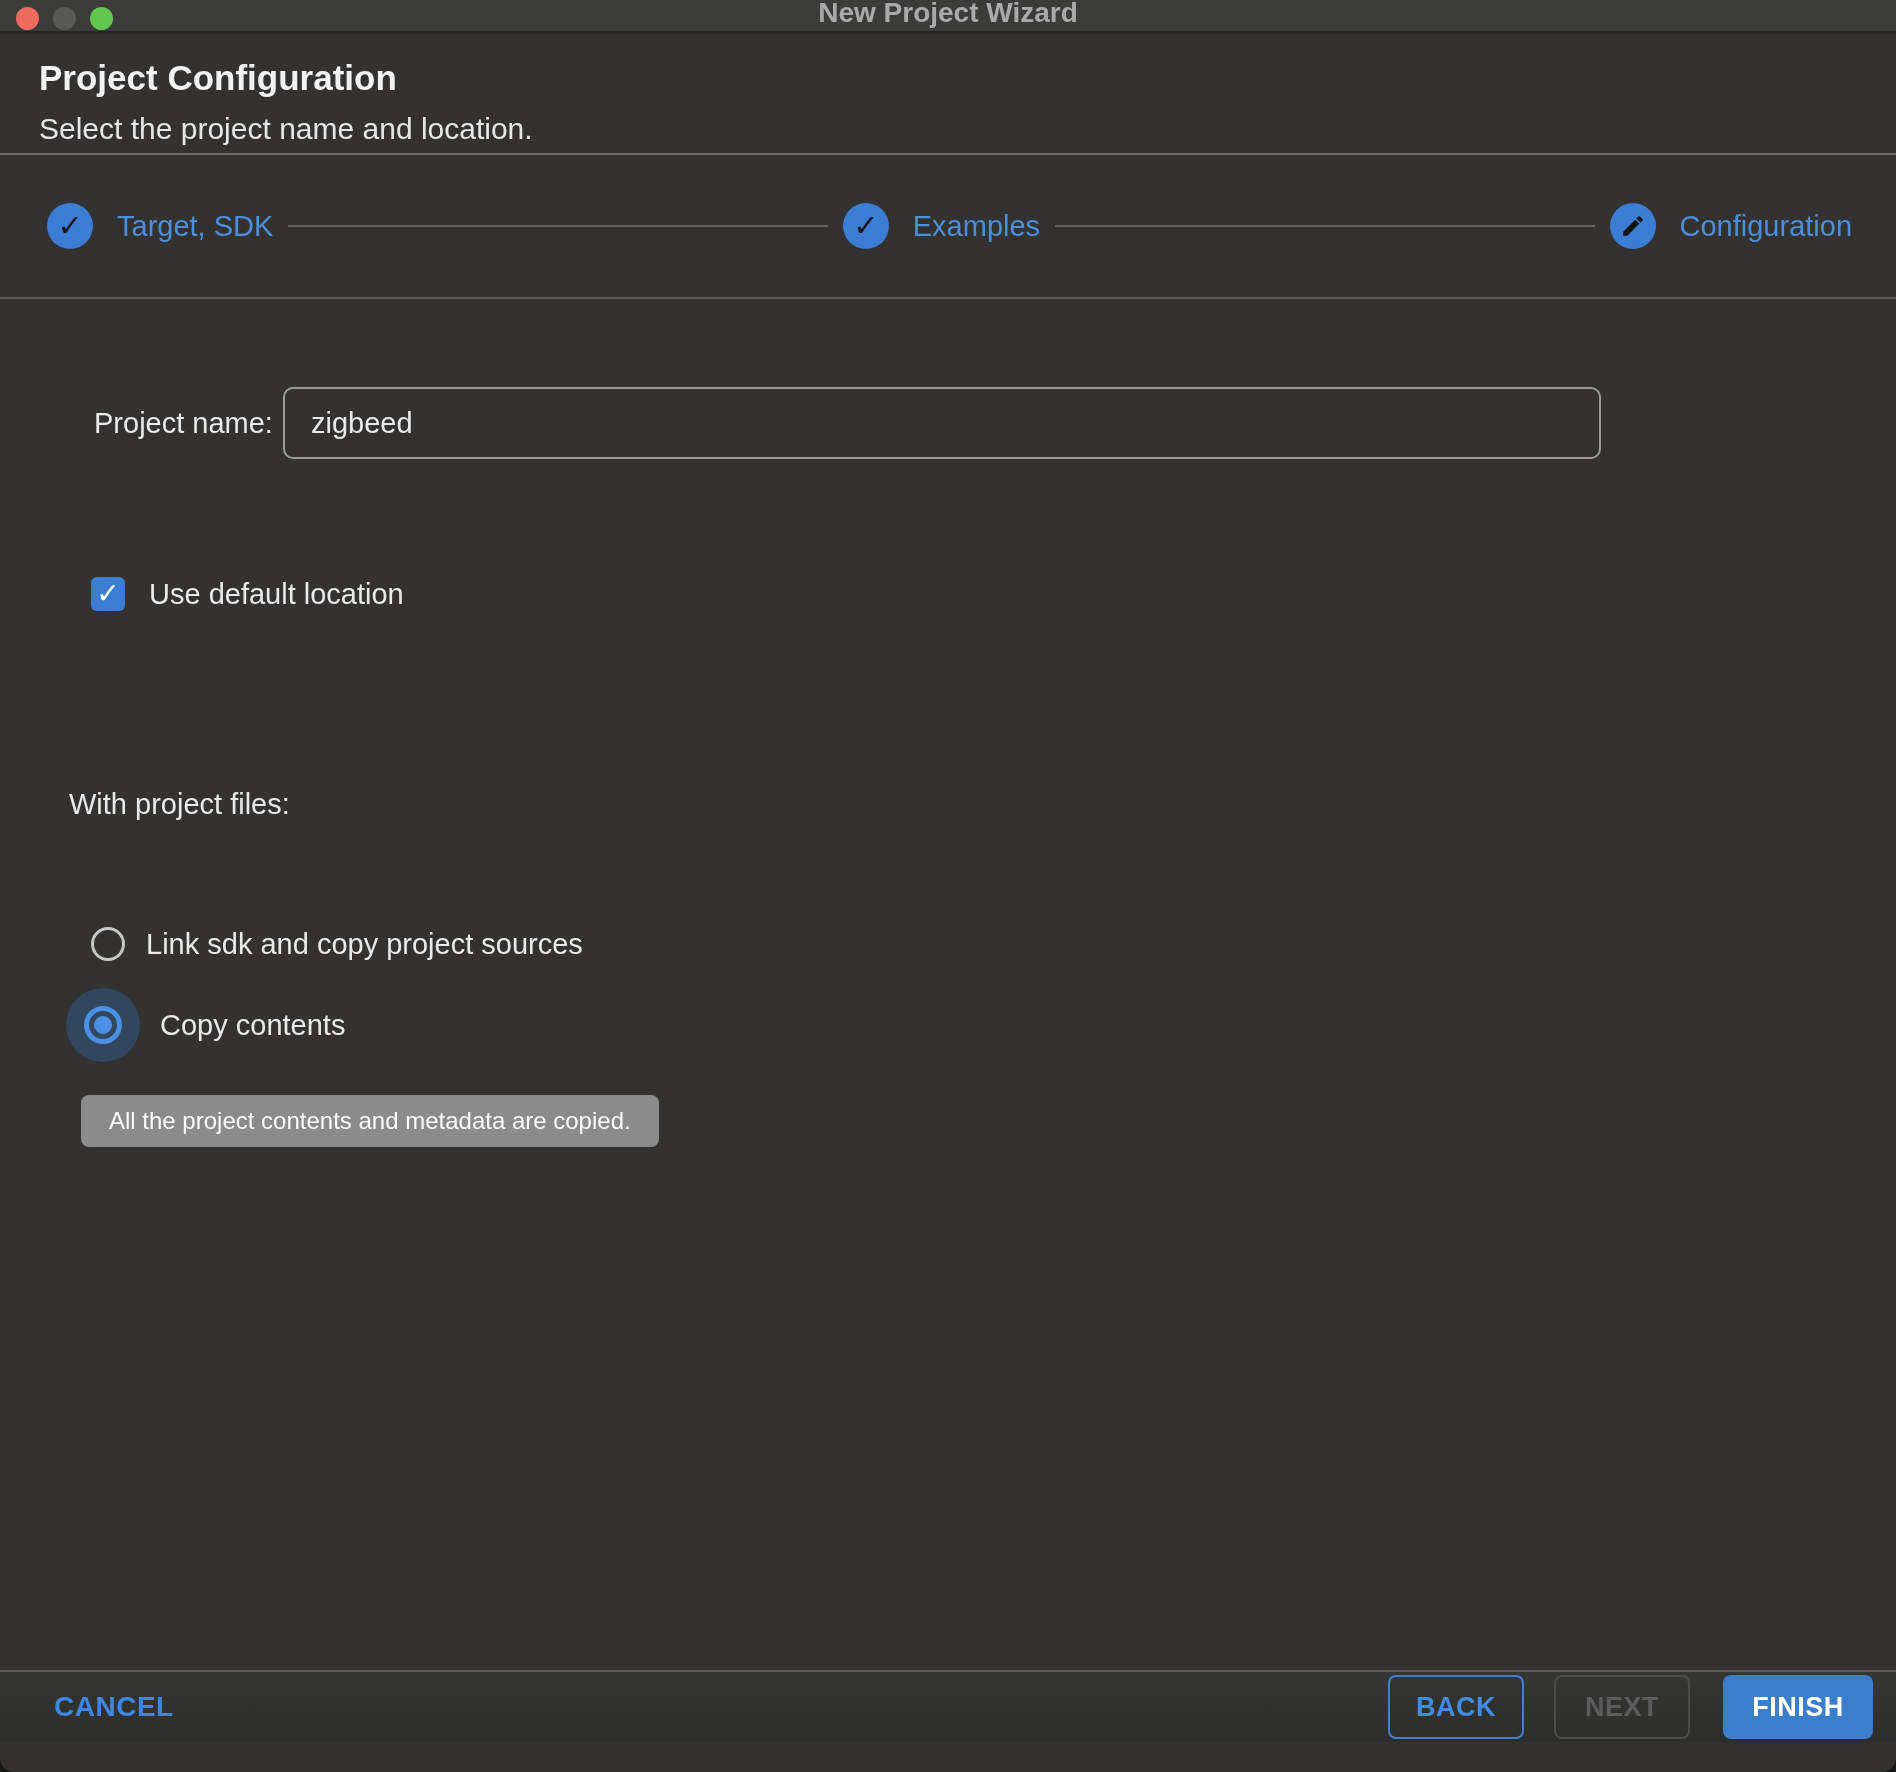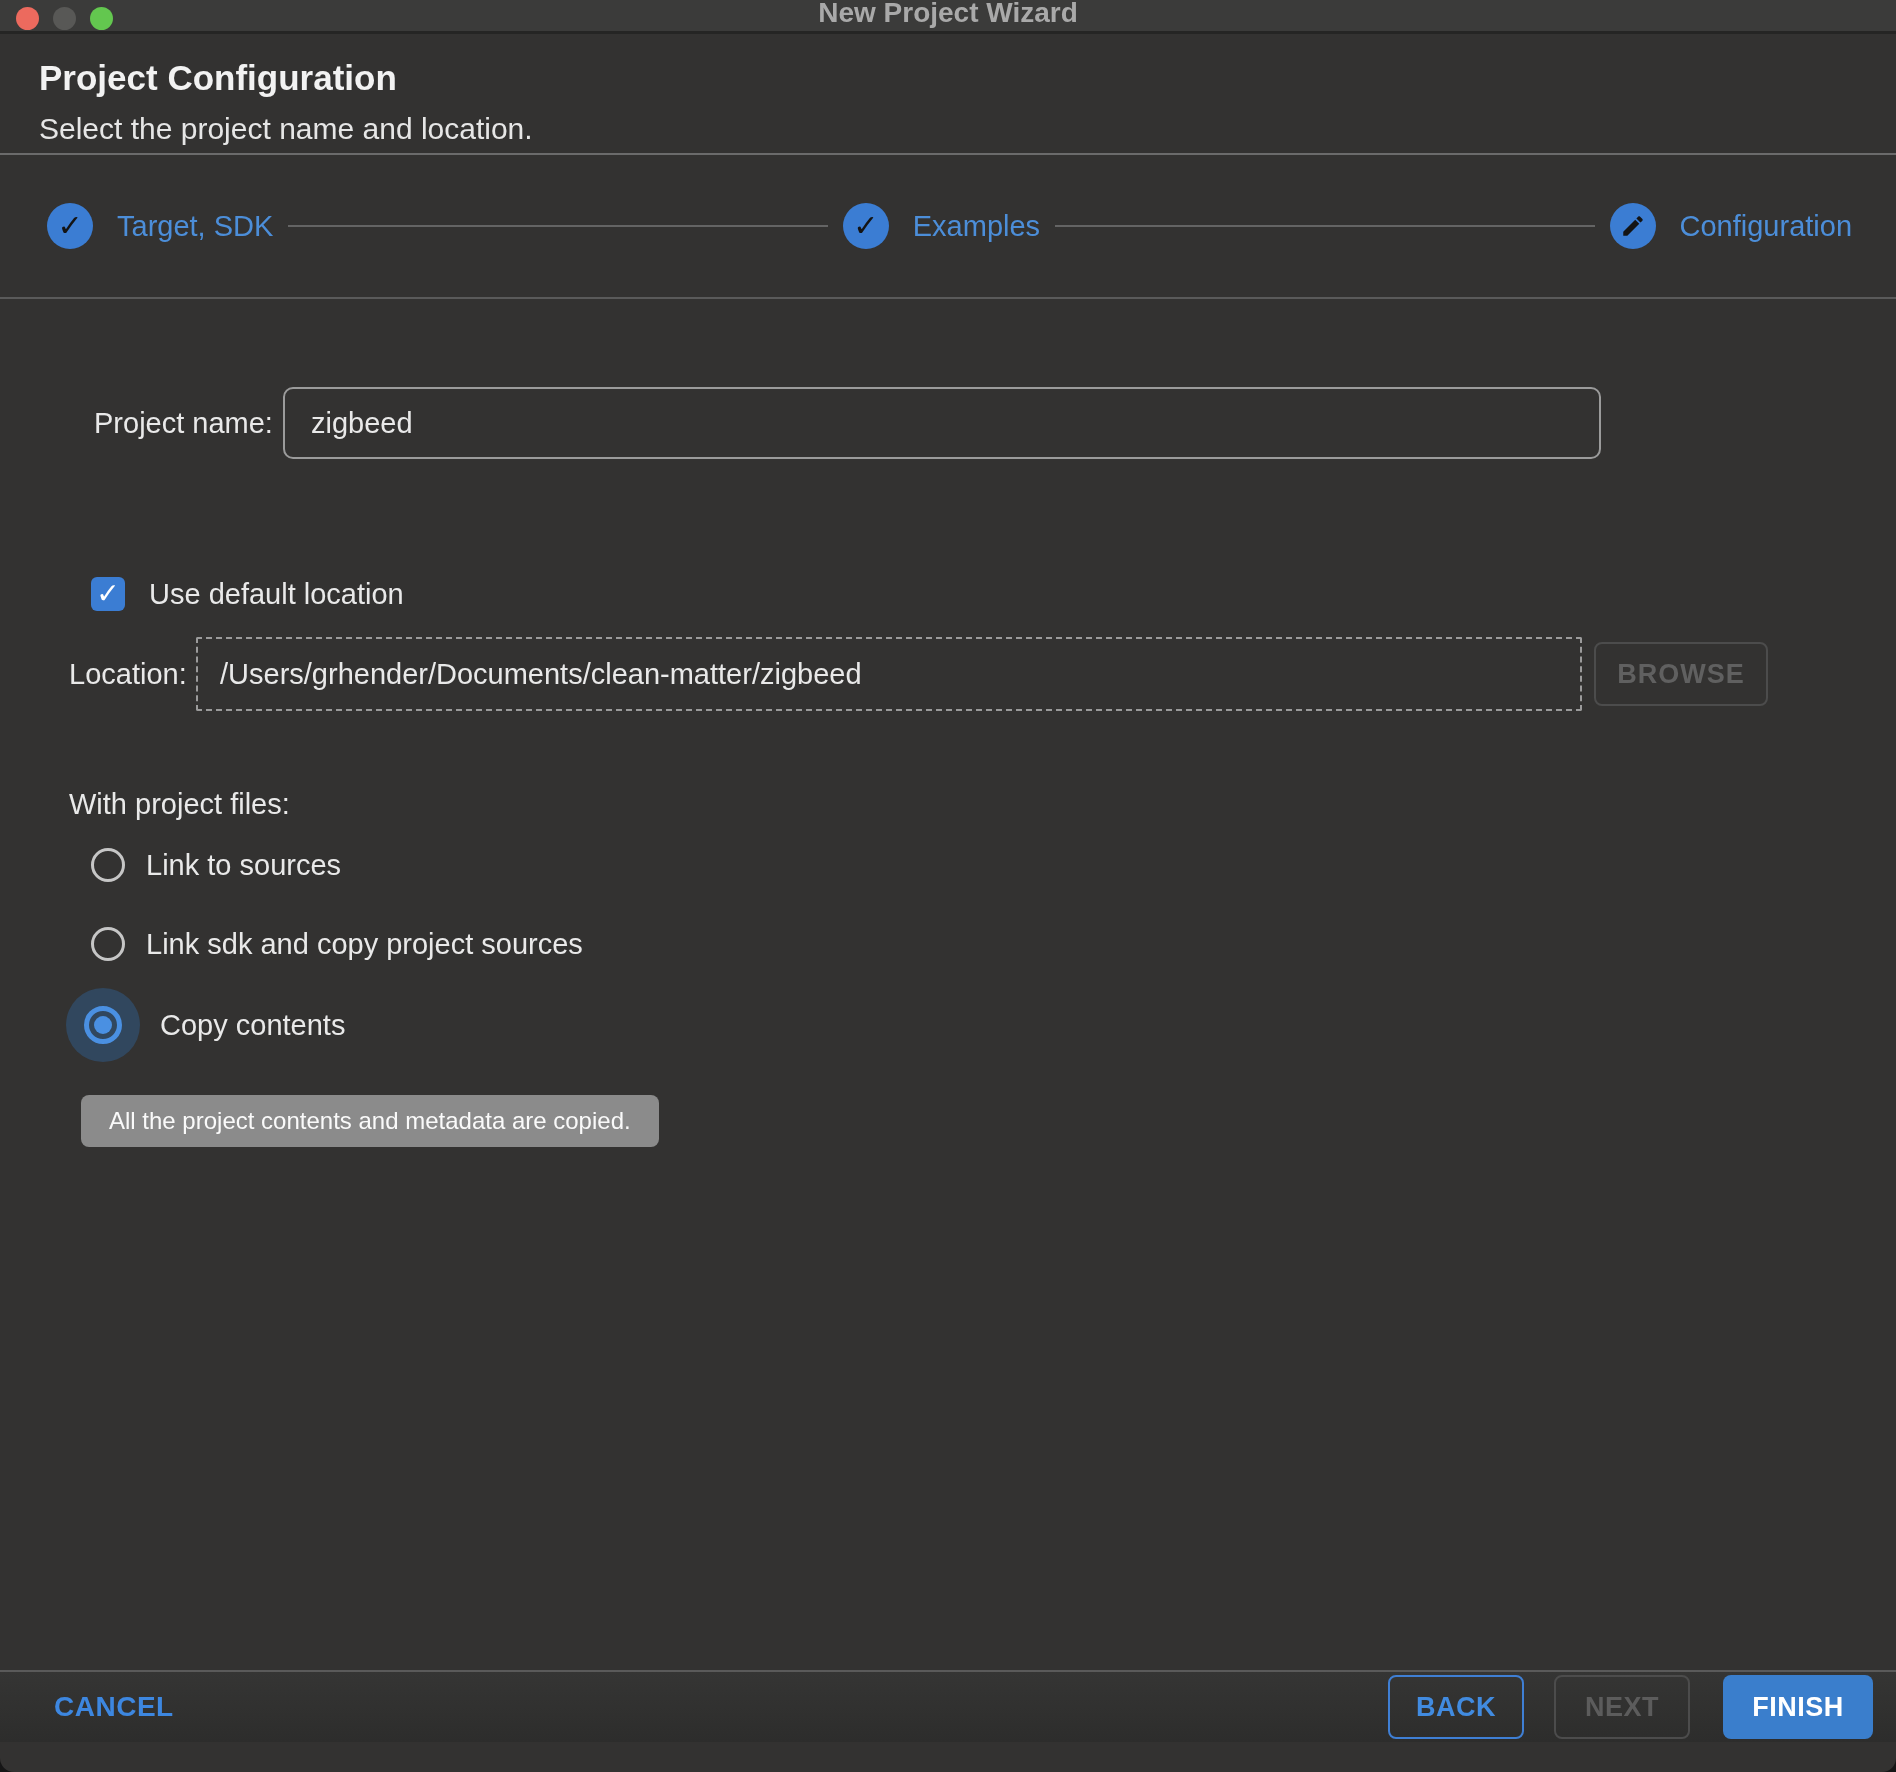--- a/index.html
+++ b/index.html
@@ -182,32 +182,23 @@
     <input class="name-input" type="text" value="zigbeed" style="">
   </div>
 
   <div class="row-checkbox">
     <span class="checkbox">
       <span class="check">✓</span>
     </span>
     <span class="field-label">Use default location</span>
   </div>
 
-  <div class="row-location">
-    <span class="field-label">Location:</span>
-    <input class="location-input" type="text" value="/Users/grhender/Documents/clean-matter/zigbeed" style="">
-    <button class="browse-btn" disabled="">BROWSE</button>
-  </div>
 
   <div class="group-label">With project files:</div>
 
-  <div class="radio-row radio-row-1">
-    <span class="radio"></span>
-    <span class="field-label">Link to sources</span>
-  </div>
 
   <div class="radio-row radio-row-2">
     <span class="radio"></span>
     <span class="field-label">Link sdk and copy project sources</span>
   </div>
 
   <div class="radio-row radio-row-3">
     <span class="radio-halo">
       <span class="radio-selected">
         <span class="radio-dot"></span>

